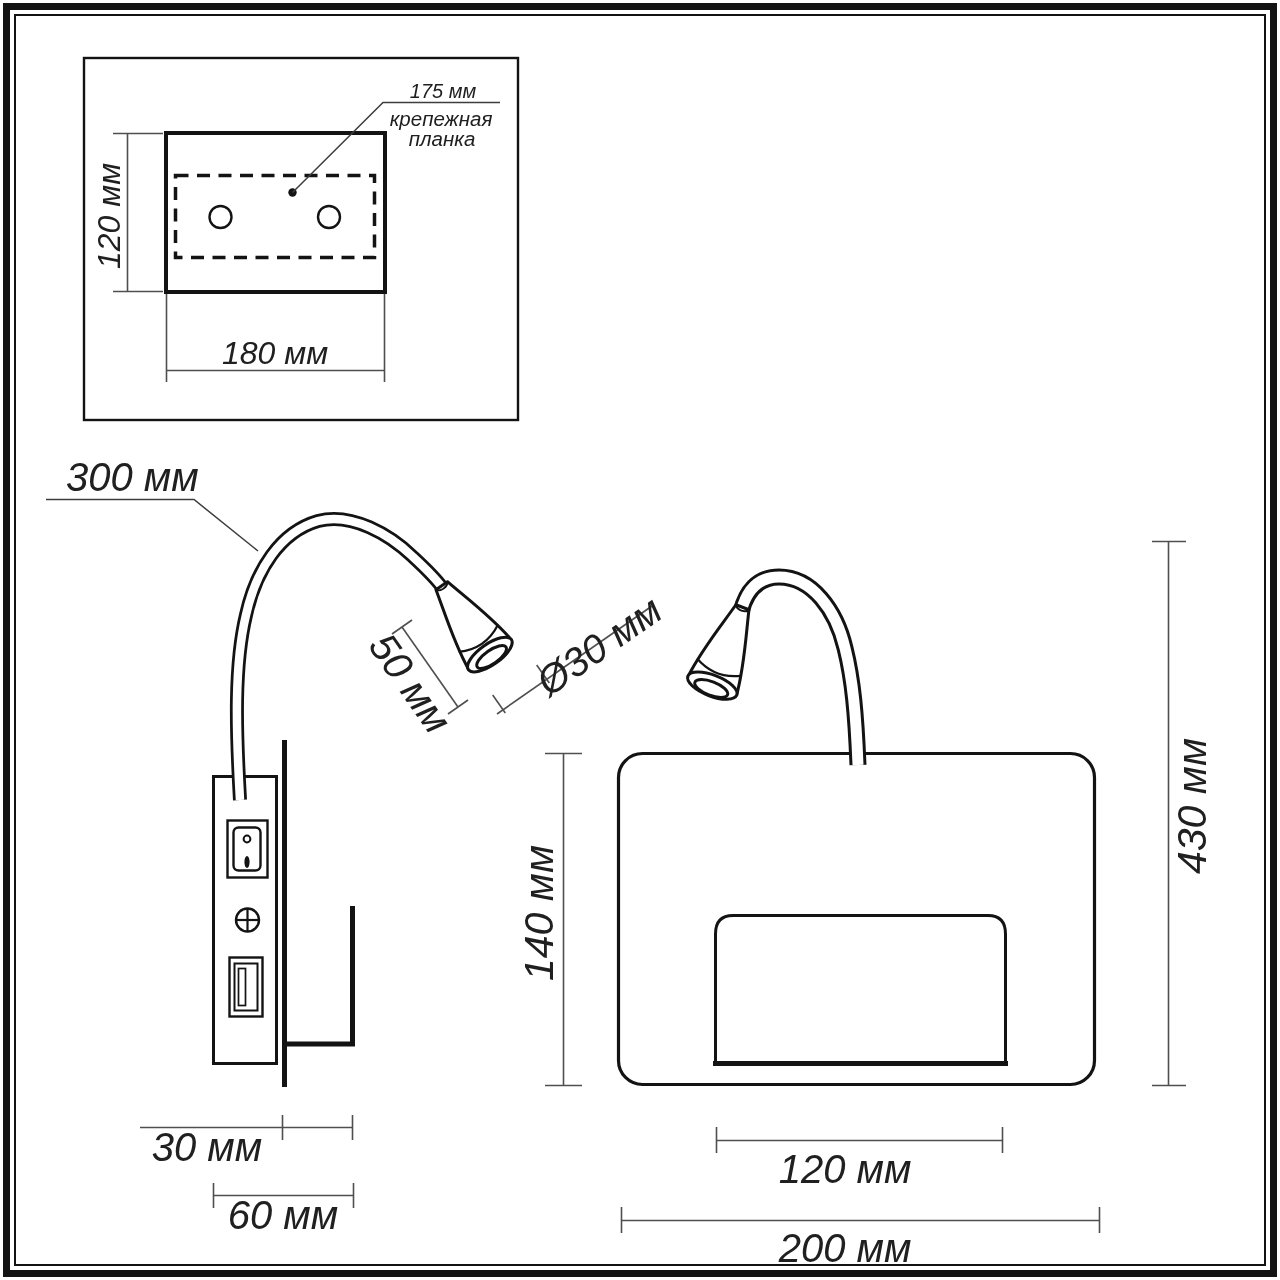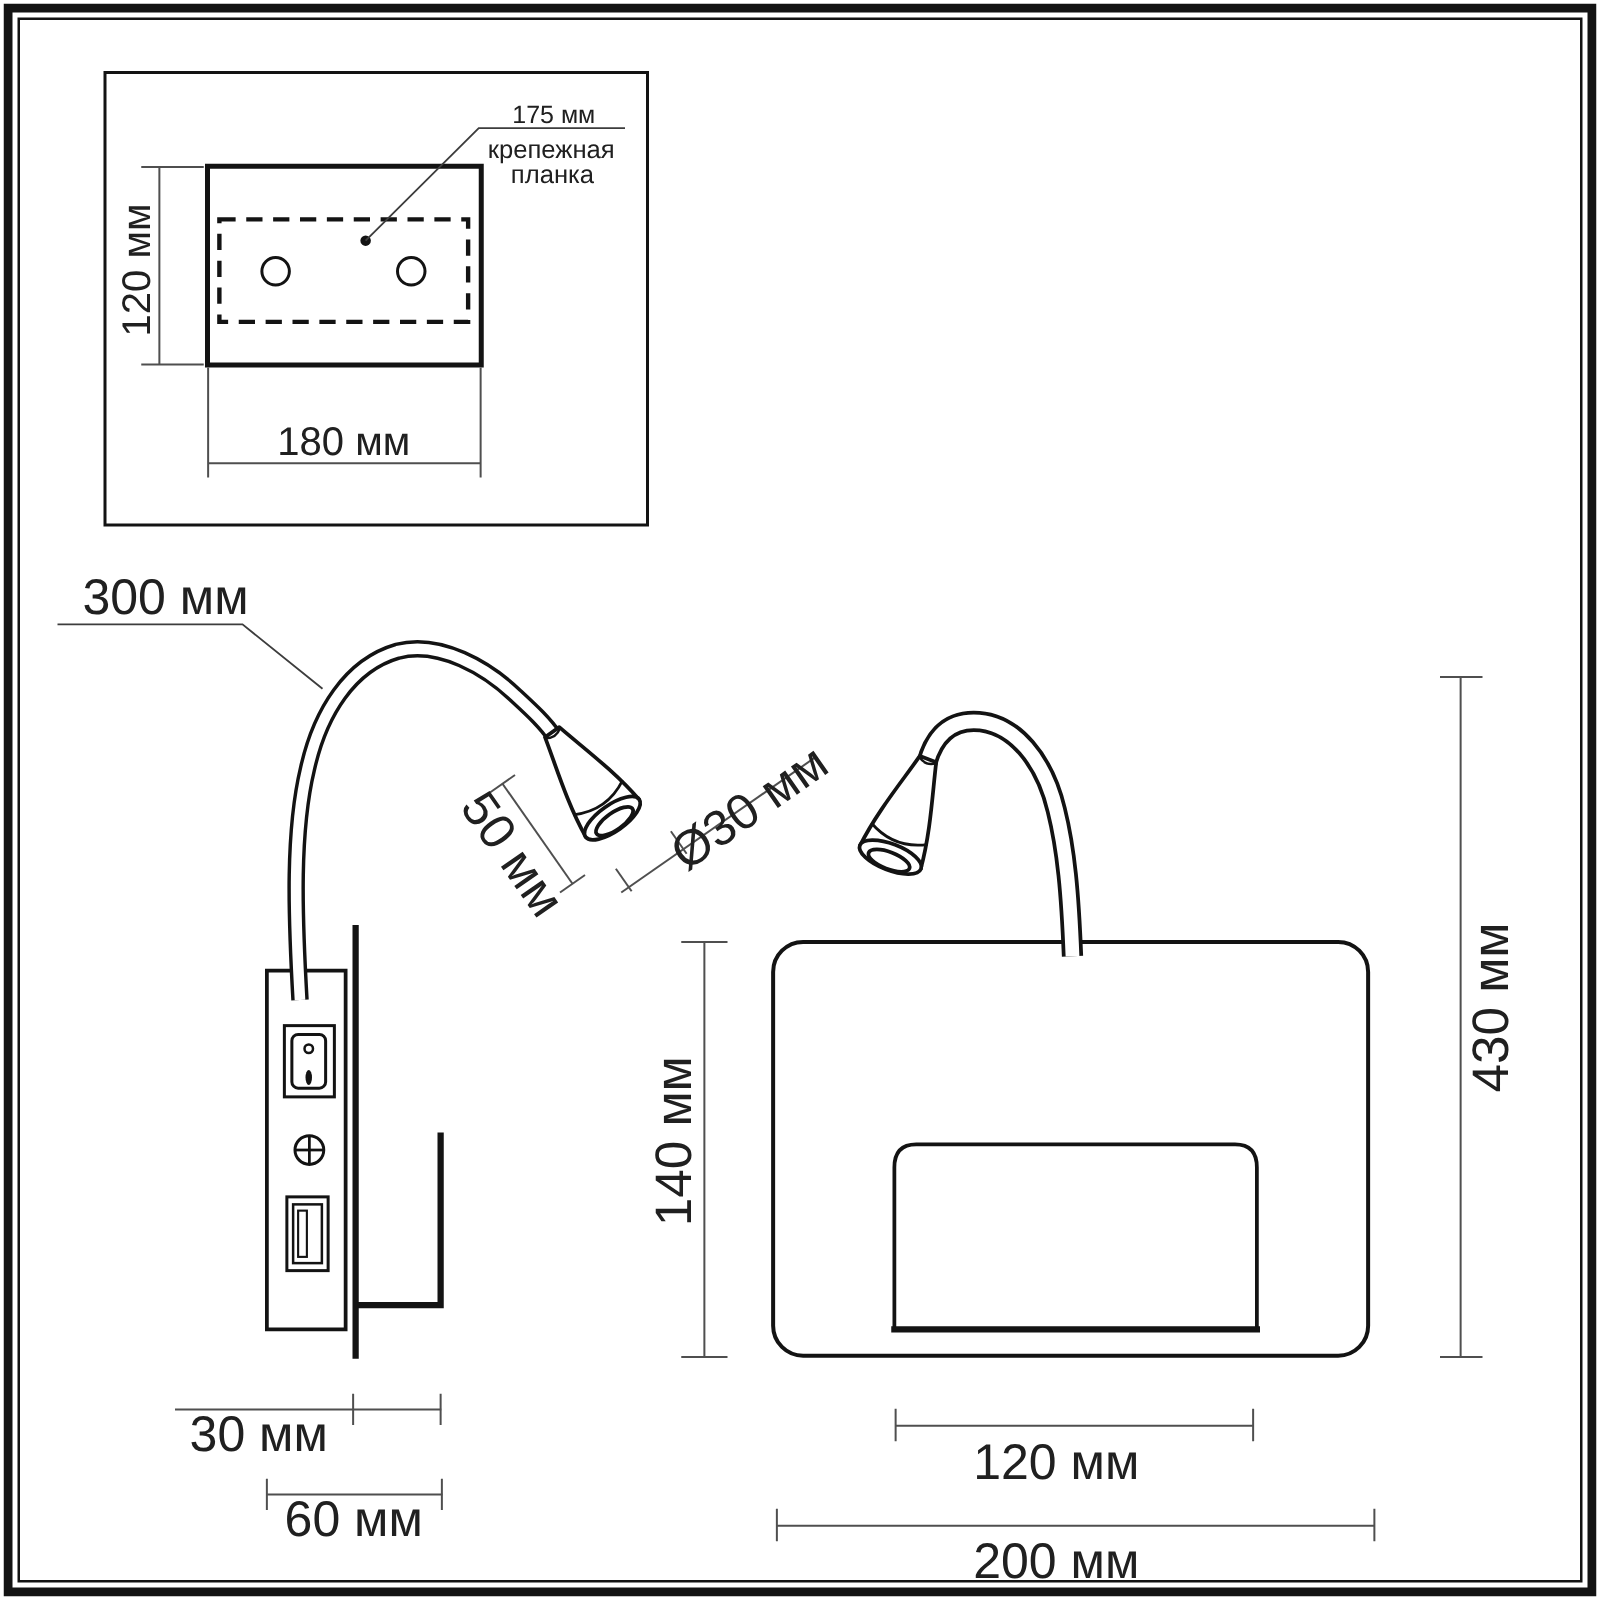--- a/index.html
+++ b/index.html
@@ -1,16 +1,16 @@
 <!DOCTYPE html>
 <html><head>
 <meta charset="utf-8">
 <style>
   html,body{margin:0;padding:0;background:#ffffff;}
-  .canvas{position:relative;width:1280px;height:1280px;background:#ffffff;overflow:hidden;}
+  .canvas{position:relative;width:1280px;height:1280px;background:#ffffff;overflow:hidden;font-style:italic;}
   svg{position:absolute;left:0;top:0;}
   .draw{stroke:#131313;fill:none;}
   .drawfill{stroke:#131313;fill:#ffffff;}
   .dim{stroke:#4f4f4f;stroke-width:1.6;fill:none;}
   .leader{stroke:#3d3d3d;stroke-width:1.5;fill:none;}
   .lbl{font-family:"Liberation Sans","DejaVu Sans",sans-serif;fill:#202020;}
 </style>
 </head>
 <body>
 

